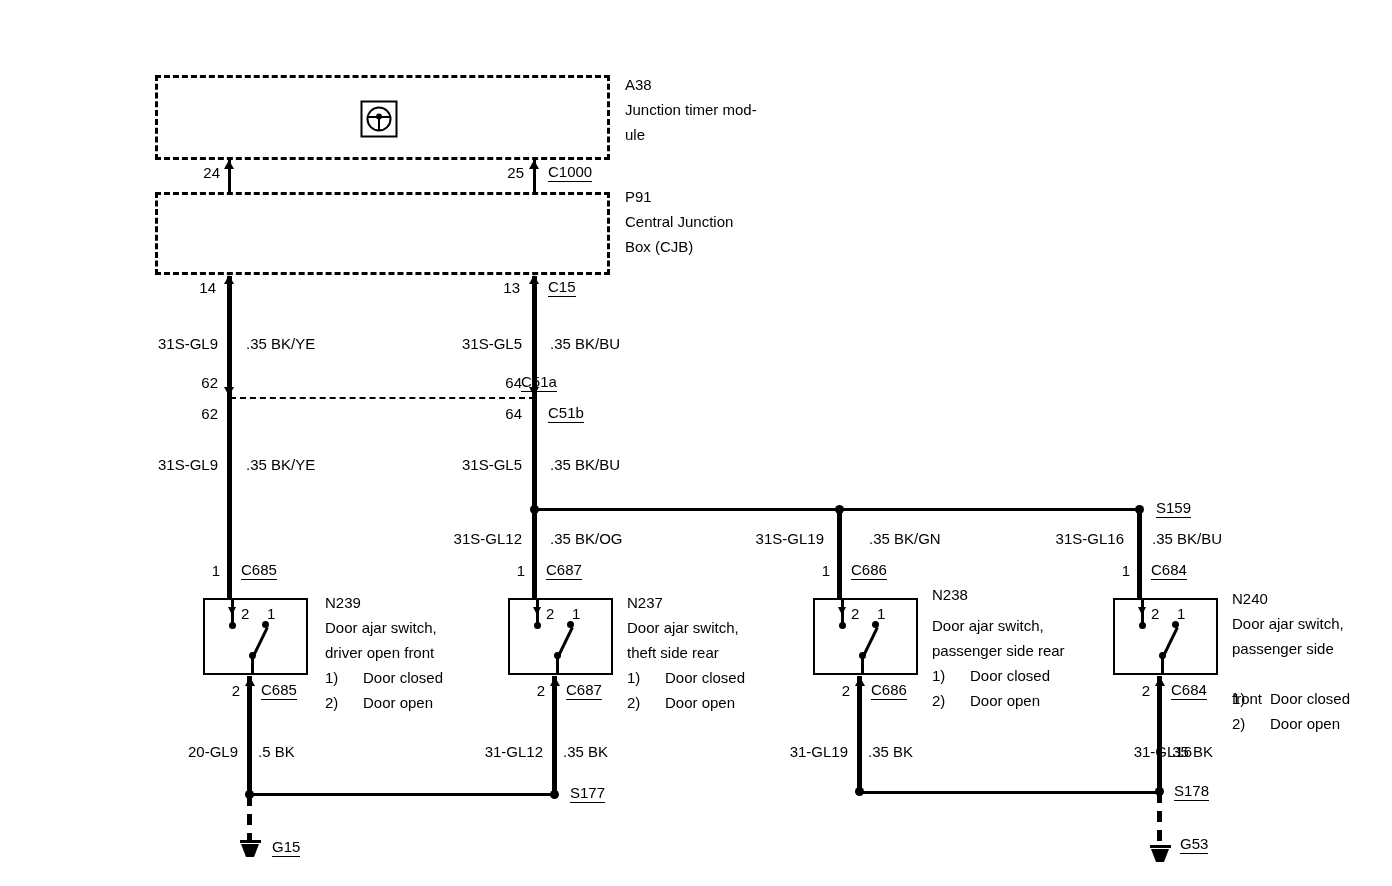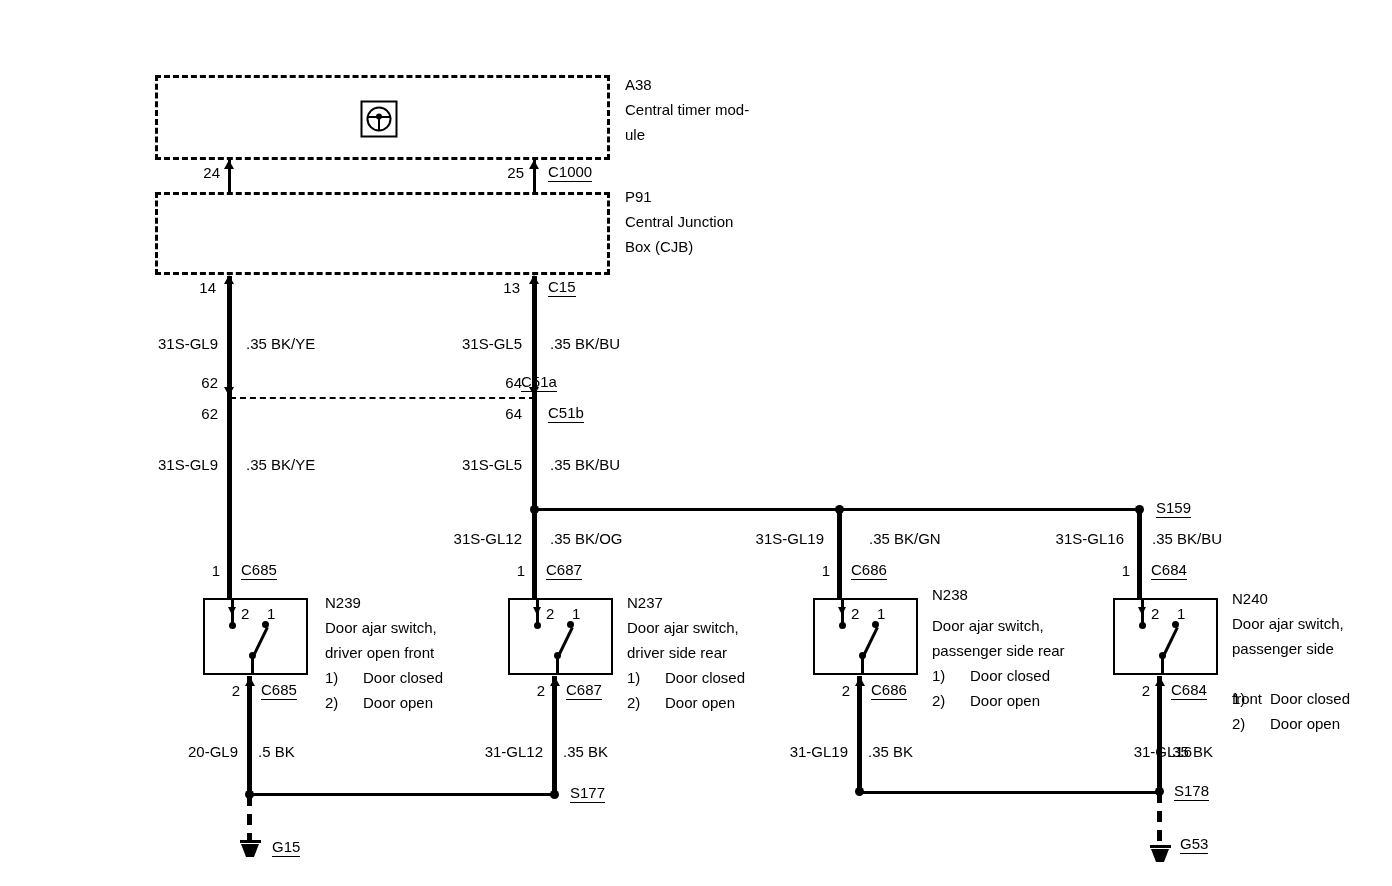--- a/index.html
+++ b/index.html
@@ -41,21 +41,21 @@
   <div class="dbox" style="left:155px;top:75px;width:455px;height:85px"></div>
   <div style="position:absolute;left:360px;top:100px">
     <svg width="38" height="38" viewBox="0 0 38 38">
       <rect x="1.5" y="1.5" width="35" height="35" fill="none" stroke="#000" stroke-width="2"></rect>
       <circle cx="19" cy="19" r="11.5" fill="none" stroke="#000" stroke-width="2"></circle>
       <path d="M8 17 h22 M19 19 v11" stroke="#000" stroke-width="2" fill="none"></path>
       <circle cx="19" cy="16.5" r="3" fill="#000"></circle>
     </svg>
   </div>
   <div class="lbl" style="left:625px;top:76px">A38</div>
-  <div class="lbl" style="left:625px;top:101px">Central timer mod-</div>
+  <div class="lbl" style="left:625px;top:101px">Junction timer mod-</div>
   <div class="lbl" style="left:625px;top:126px">ule</div>
 
   <div class="wt" style="left:228px;top:160px;height:32px"></div>
   <div class="wt" style="left:533px;top:160px;height:32px"></div>
   <div class="au" style="left:224px;top:160px"></div>
   <div class="au" style="left:529px;top:160px"></div>
 
   <div class="lbl r" style="left:188px;top:164px;width:32px">24</div>
   <div class="lbl r" style="left:492px;top:164px;width:32px">25</div>
   <div class="lbl u" style="left:548px;top:163px">C1000</div>
@@ -146,21 +146,21 @@
     <div class="lbl" style="left:62px;top:5px">1</div>
     <div class="dot-s" style="left:57px;top:21px"></div>
     <div class="blade"></div>
     <div class="dot-s" style="left:44px;top:52px"></div>
     <div class="wt" style="left:46px;top:55px;height:18px"></div>
   </div>
   <div class="au" style="left:550px;top:677px"></div>
   <div class="wv" style="left:552px;top:676px;height:119px"></div>
   <div class="lbl" style="left:627px;top:594px">N237</div>
   <div class="lbl" style="left:627px;top:619px">Door ajar switch,</div>
-  <div class="lbl" style="left:627px;top:644px">driver side rear</div>
+  <div class="lbl" style="left:627px;top:644px">theft side rear</div>
   <div class="lbl" style="left:627px;top:669px"><span class="ln">1)</span><span>Door closed</span></div>
   <div class="lbl" style="left:627px;top:694px"><span class="ln">2)</span><span>Door open</span></div>
 
   <div class="sbox" style="left:813px;top:598px">
     <div class="wt" style="left:26px;top:0;height:26px"></div>
     <div class="ads" style="left:23px;top:7px"></div>
     <div class="dot-s" style="left:24px;top:22px"></div>
     <div class="lbl" style="left:36px;top:5px">2</div>
     <div class="lbl" style="left:62px;top:5px">1</div>
     <div class="dot-s" style="left:57px;top:21px"></div>

